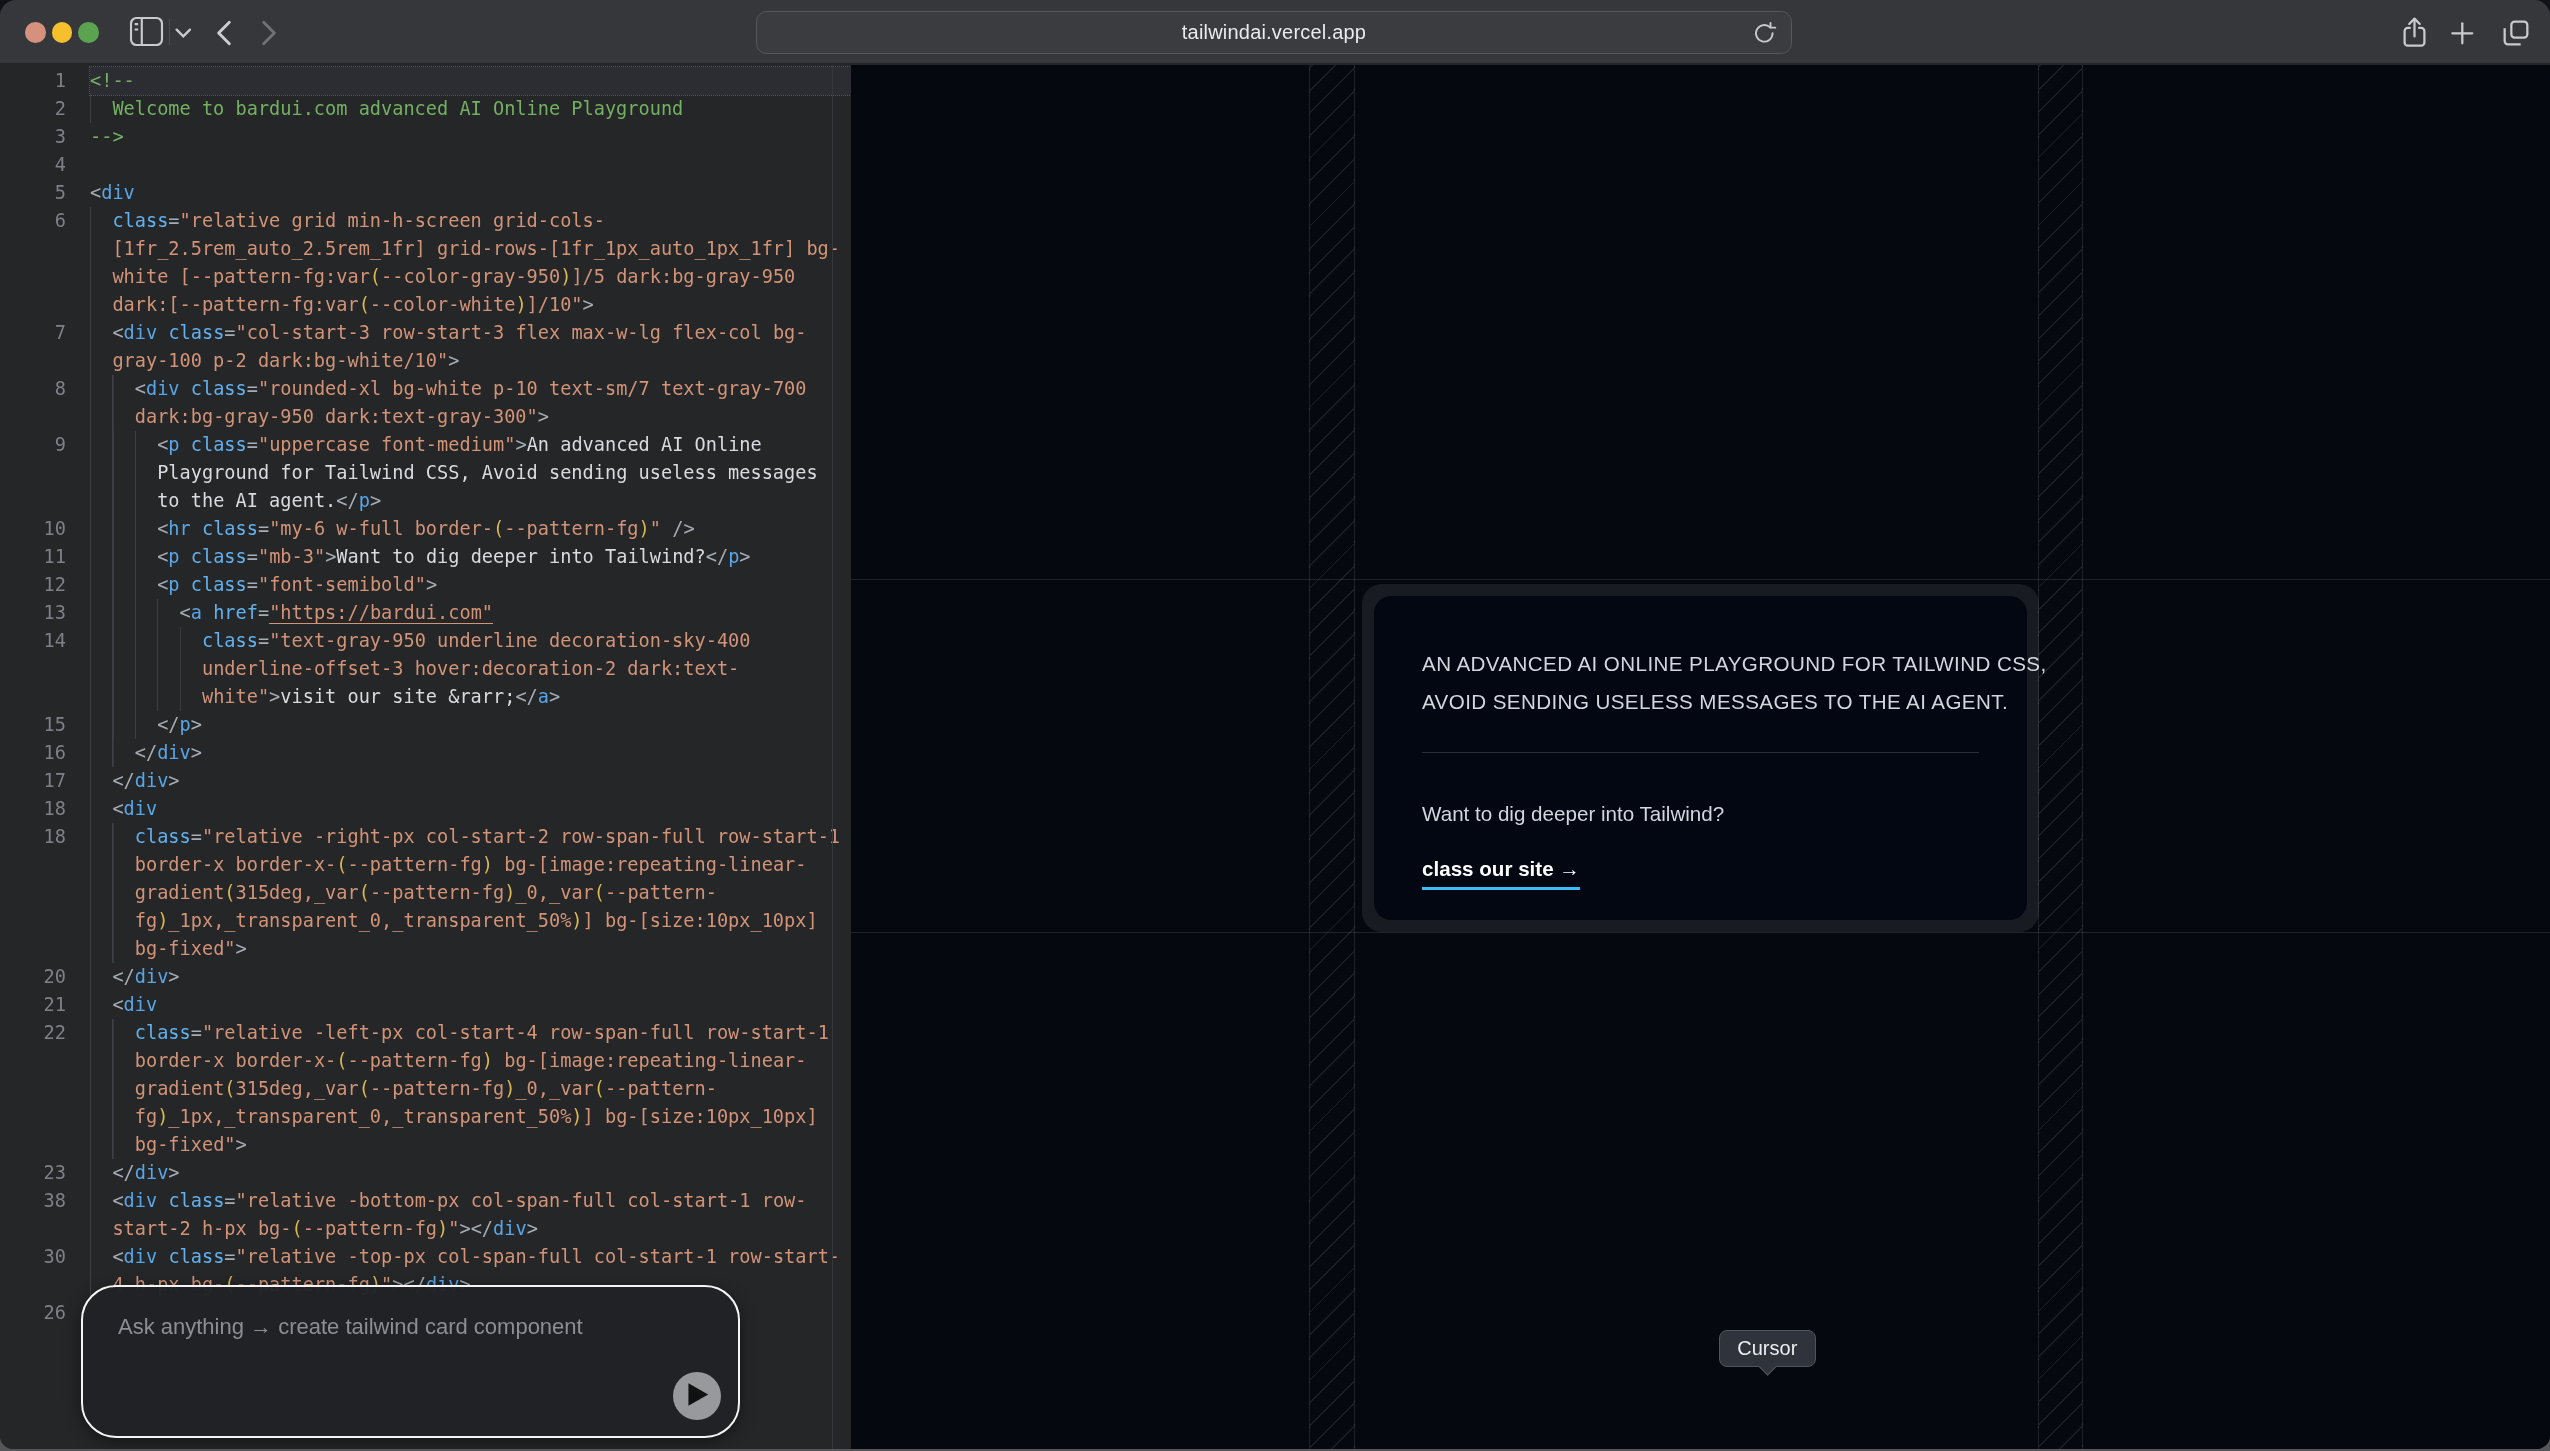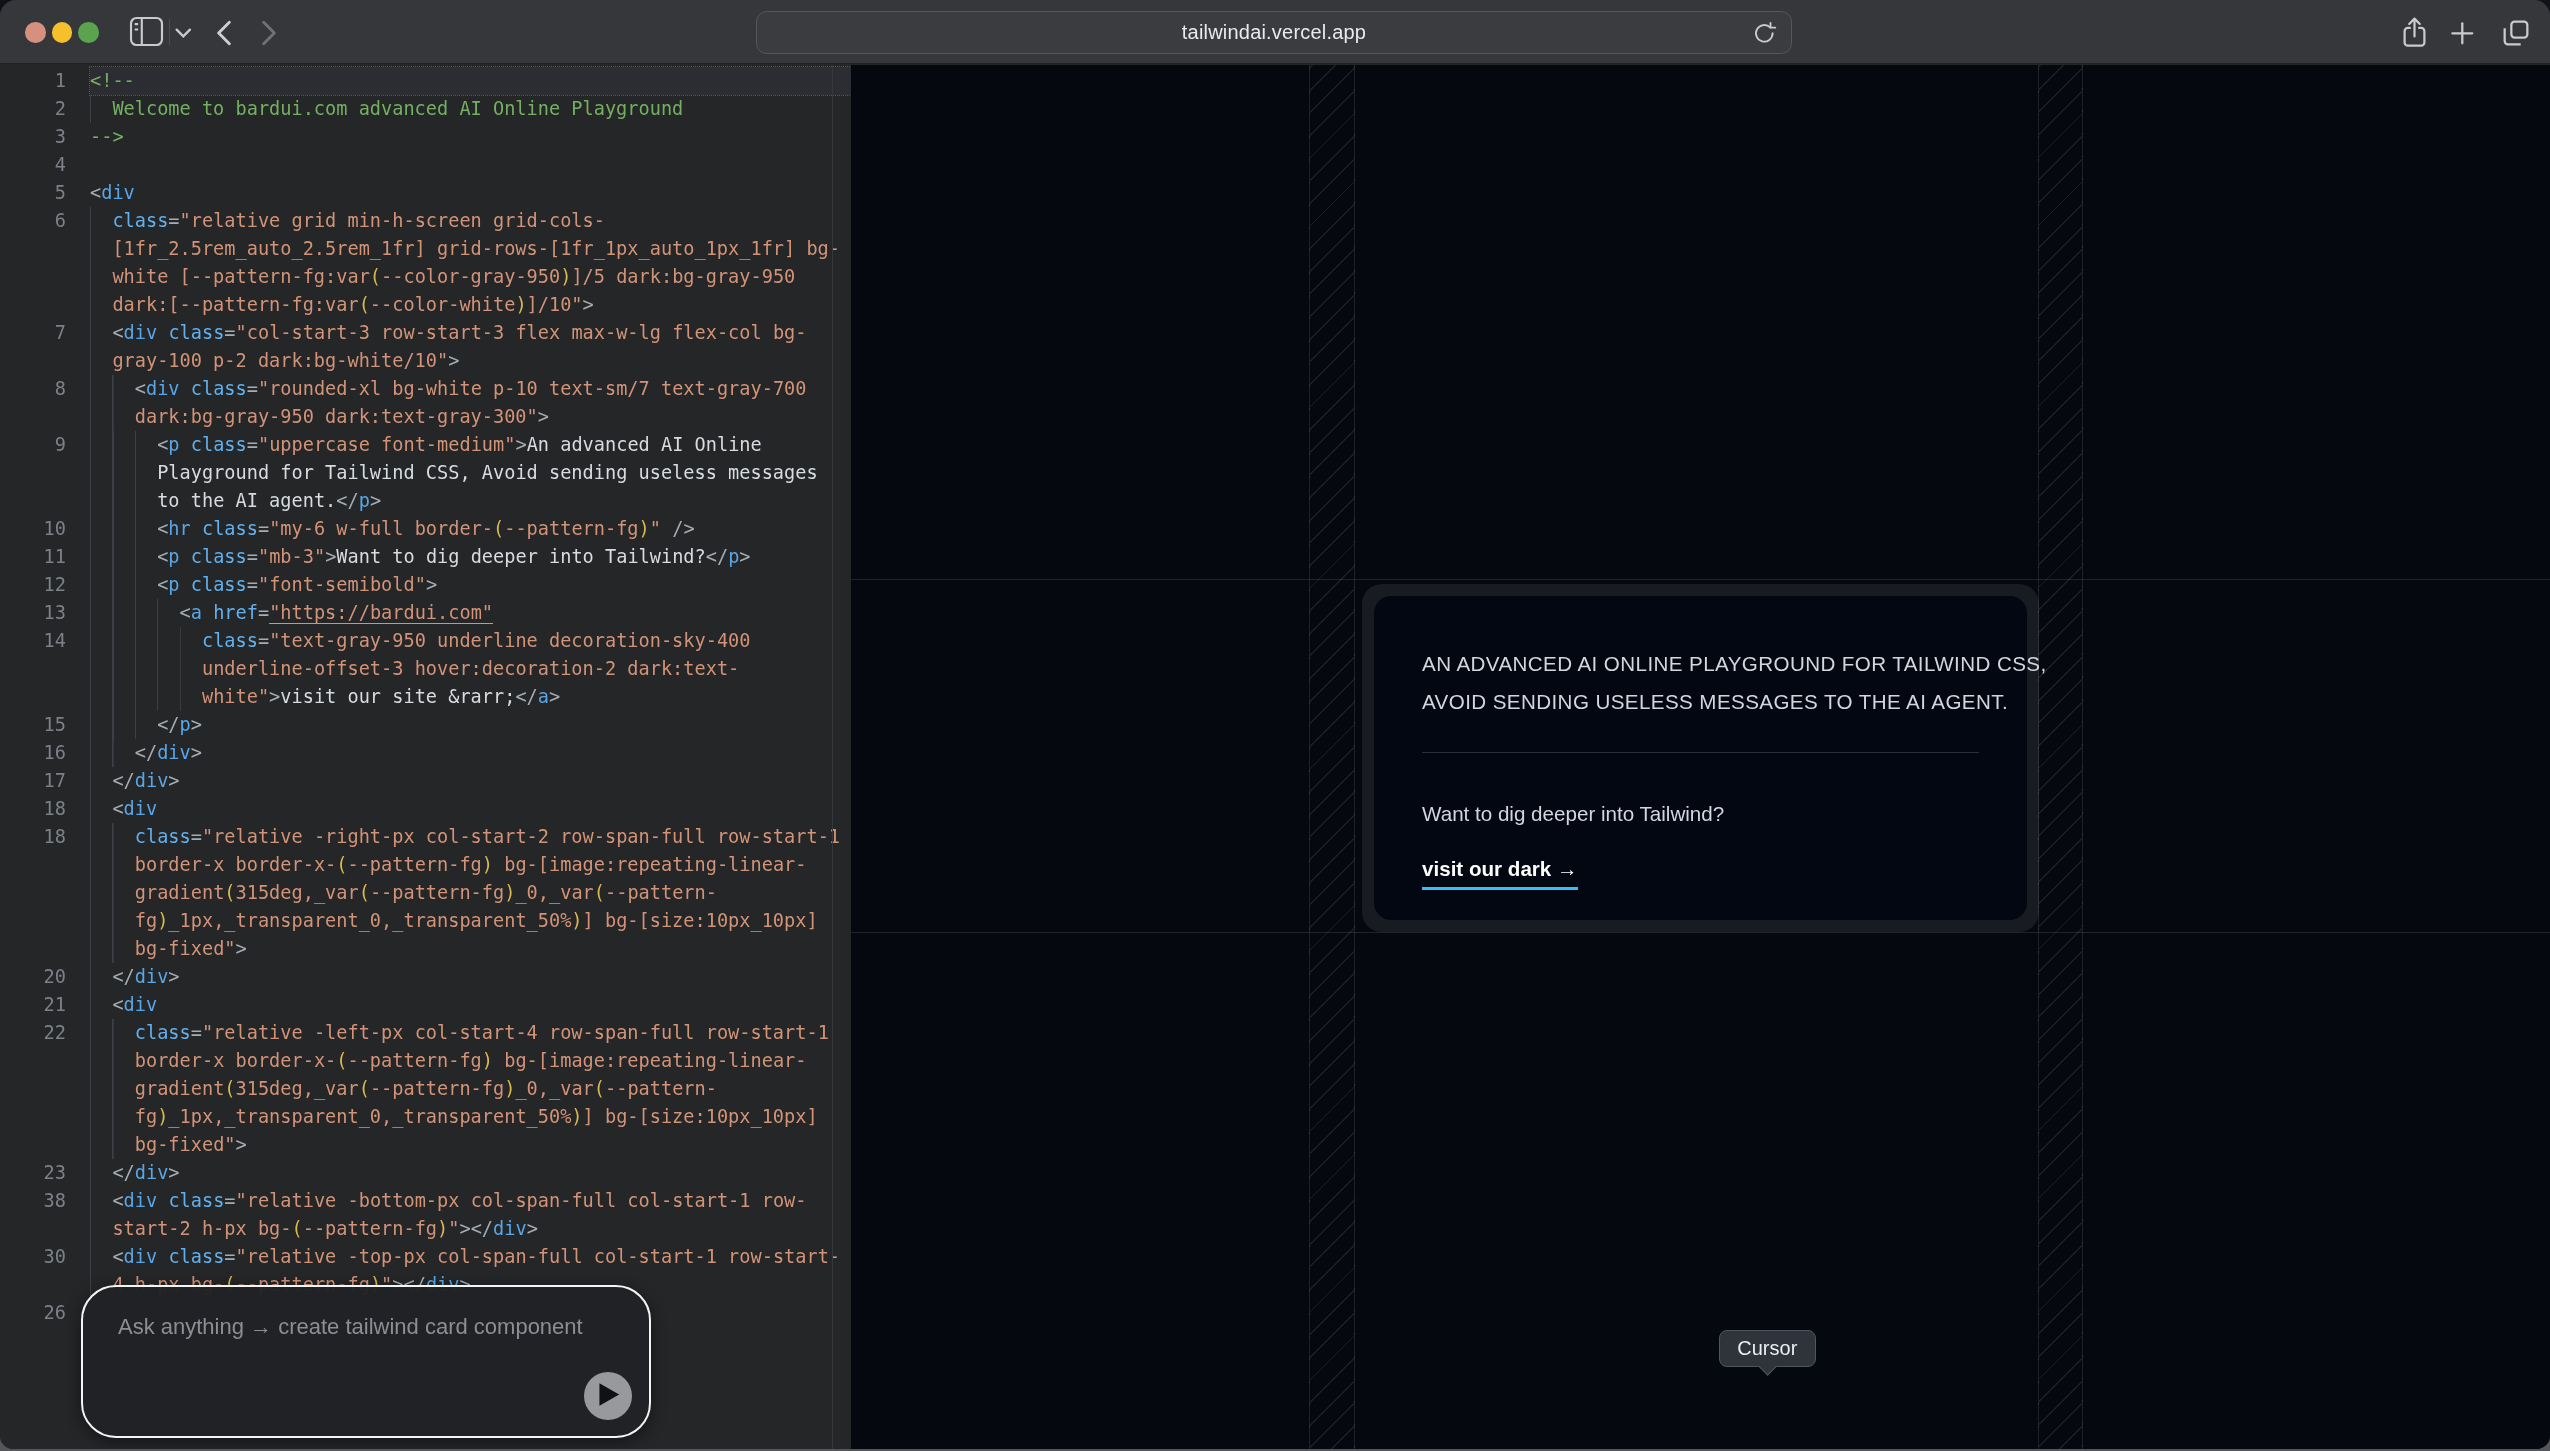--- a/index.html
+++ b/index.html
@@ -76,21 +76,21 @@
   
   .tooltip { position:absolute; left:1719px; top:1330px; height:37px; padding:0 17.3px;
              background:#2f333b; border:1.3px solid #50545d; border-radius:8px;
              display:inline-flex; align-items:center; z-index:30; }
   .tooltip span.lbl { color:#eceef1; font-size:20px; }
   .tooltip .tail { position:absolute; left:50%; bottom:-7.3px; width:13.3px; height:13.3px;
                    margin-left:-6.6px; background:#2f333b; transform:rotate(45deg);
                    border-right:1.3px solid #50545d; border-bottom:1.3px solid #50545d; }
 
   
-  .promptbox { position:absolute; left:81px; top:1285px; width:570px; height:153px;
+  .promptbox { position:absolute; left:81px; top:1285px; width:659px; height:153px;
                background:rgba(33,34,37,.97); border:2.7px solid #f4f4f4; border-radius:35px;
                z-index:40; box-shadow:0 4px 16px rgba(0,0,0,.45); }
   .prompt-placeholder { position:absolute; left:35px; top:26.6px; color:#8b8f94; font-size:22px; }
   .playbtn { position:absolute; right:17.3px; bottom:16px; width:48px; height:48px; border-radius:50%;
              background:#97999d; border:none; display:flex; align-items:center; justify-content:center;
              cursor:pointer; }
 </style>
 </head>
 <body>
 
@@ -296,21 +296,21 @@
         <div class="hline hline-2"></div>
 
         <div class="card-outer">
           <div class="card-inner">
             <div class="card-heading">
               <div>AN ADVANCED AI ONLINE PLAYGROUND FOR TAILWIND CSS,</div>
               <div>AVOID SENDING USELESS MESSAGES TO THE AI AGENT.</div>
             </div>
             <hr class="card-hr">
             <div class="card-question">Want to dig deeper into Tailwind?</div>
-            <a class="card-link">visit our dark →</a>
+            <a class="card-link">class our site →</a>
           </div>
         </div>
       </section>
     </div>
 
     <div class="tooltip">
       <span class="lbl">Cursor</span>
       <span class="tail"></span>
     </div>
 

